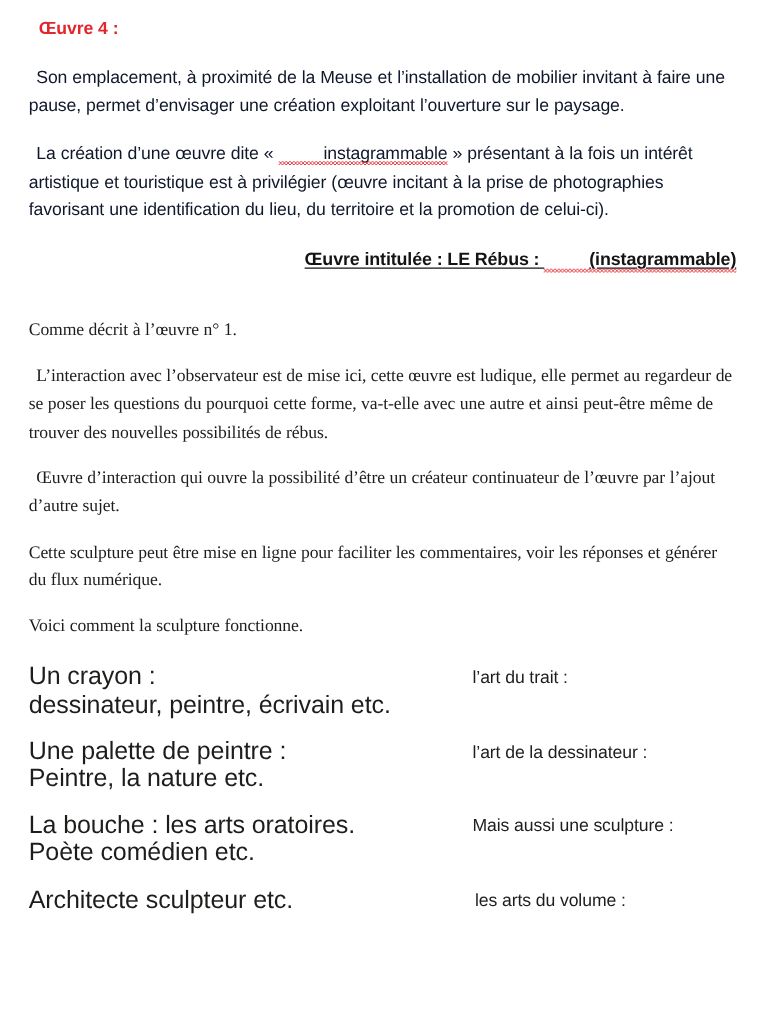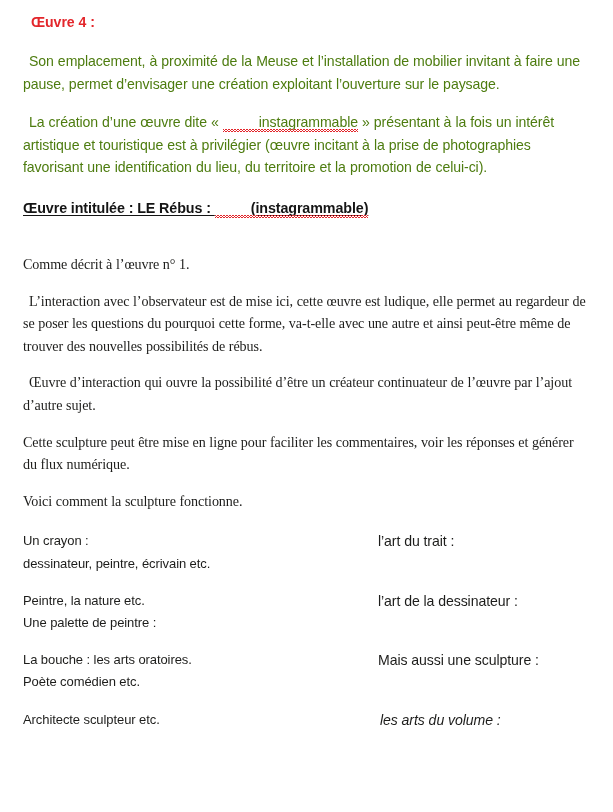--- a/index.html
+++ b/index.html
@@ -29,21 +29,21 @@
   
   .para {
     margin: 0;
     font-size: 14.1px;
     line-height: 22.6px;
     letter-spacing: -0.08px;
     word-spacing: 0.2px;
   }
 
   .red {
-    color: #4d7c0f;
+    color: #0f172a;
   }
 
   .dark {
     color: #1d1d1b;
     font-family: Liberation Serif, serif;
   }
 
   .heading-red {
     font-weight: bold;
     font-size: 14.1px;
@@ -55,20 +55,21 @@
 
   .heading-underlined {
     font-weight: bold;
     font-size: 14.3px;
     line-height: 22px;
     letter-spacing: -0.1px;
     color: #141414;
     text-decoration: underline;
     text-underline-offset: 2px;
     margin: 0;
+    text-align: right;
   }
 
   
   .indent {
     text-indent: 6px;
   }
 
   
   .gap-18 { height: 18px; }
   .gap-14 { height: 14px; }
@@ -105,36 +106,35 @@
   .pair-row {
     display: flex;
     align-items: flex-start;
     margin: 0 0 15px 0;
   }
   .pair-row:last-child { margin-bottom: 0; }
 
   .pair-left {
     width: 355px;
     flex: 0 0 355px;
-    font-size: 13px;
+    font-size: 20px;
     line-height: 22.2px;
     letter-spacing: -0.08px;
     color: #1d1d1b;
   }
   .pair-right {
     flex: 1 1 auto;
     font-size: 14.1px;
     line-height: 22.2px;
     letter-spacing: -0.08px;
     color: #1d1d1b;
     padding-left: 0;
   }
   .pair-row.shift-right .pair-right {
     padding-left: 2px;
-    font-style: italic;
   }
   .pair-sub {
     display: block;
   }
 </style>
 </head>
 <body>
 
 <div class="page">
 
@@ -180,22 +180,22 @@
     <div class="pair-row">
       <div class="pair-left">
         <span class="pair-sub">Un crayon :</span>
         <span class="pair-sub">dessinateur, peintre,  écrivain  etc.</span>
       </div>
       <div class="pair-right">l’art du trait :</div>
     </div>
 
     <div class="pair-row">
       <div class="pair-left">
+        <span class="pair-sub">Une palette de peintre :</span>
         <span class="pair-sub">Peintre, la nature etc.</span>
-        <span class="pair-sub">Une palette de peintre :</span>
       </div>
       <div class="pair-right">l’art de la dessinateur :</div>
     </div>
 
     <div class="pair-row">
       <div class="pair-left">
         <span class="pair-sub">La bouche : les arts oratoires.</span>
         <span class="pair-sub">Poète comédien etc.</span>
       </div>
       <div class="pair-right">Mais aussi une sculpture :</div>

